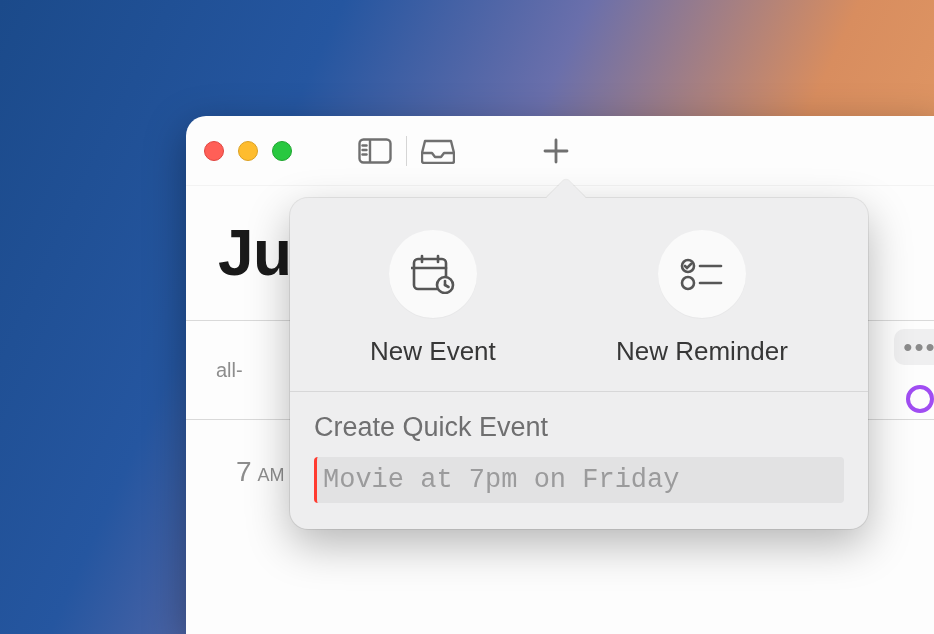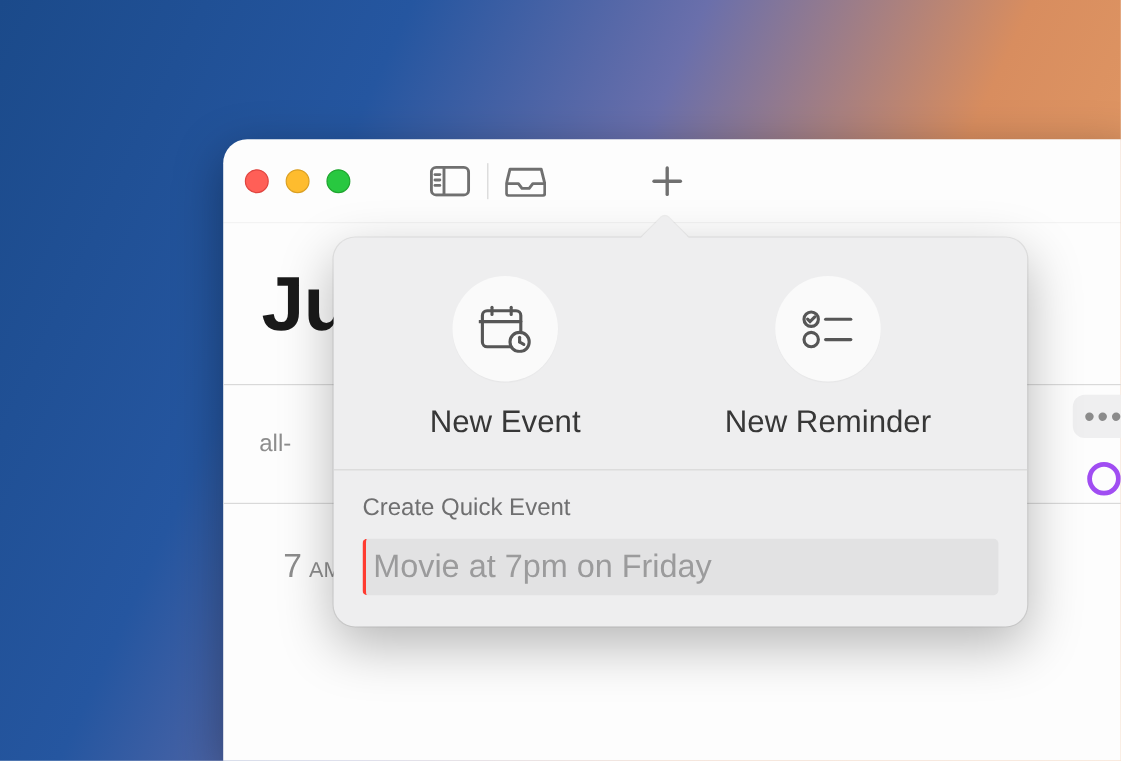--- a/index.html
+++ b/index.html
@@ -89,21 +89,21 @@
     .ring-icon { width: 28px; height: 28px; border: 4.5px solid #a04df2; border-radius: 50%; }
 
     .time-grid { padding: 36px 0 0 0; }
     .time-row { display: flex; align-items: baseline; gap: 6px; padding-left: 50px; }
     .time-num { font-size: 28px; color: #8d8d8d; font-weight: 400; }
     .time-ampm { font-size: 18px; color: #8d8d8d; font-weight: 500; }
 
     
     .popover {
       position: absolute;
-      left: 92px;
+      left: 104px;
       top: 82px;
       width: 578px;
       background: #eeeeef;
       border-radius: 18px;
       box-shadow: 0 0 0 1px rgba(0,0,0,0.08), 0 16px 44px rgba(0,0,0,0.28);
     }
     .popover::before {
       content: "";
       position: absolute;
       top: -14px; left: 262px;
@@ -130,30 +130,30 @@
     .type-circle {
       width: 88px; height: 88px; border-radius: 50%;
       background: #fafafa;
       display: flex; align-items: center; justify-content: center;
       color: #5a5a5a;
       box-shadow: 0 1px 1px rgba(0,0,0,0.03);
     }
     .type-label { font-size: 26px; color: #373737; font-weight: 400; }
 
     .popover-bottom { padding: 20px 24px 26px 24px; }
-    .quick-title { font-size: 20px; color: #6f6f70; margin-bottom: 14px; font-weight: 400; }
+    .quick-title { font-size: 27px; color: #6f6f70; margin-bottom: 14px; font-weight: 400; }
     .quick-input {
       width: 100%;
       background: #e2e2e3;
       border: none;
       border-radius: 4px;
       padding: 8px 8px 8px 6px;
       font-size: 27px;
       color: #b91c1c;
-      font-family: Liberation Sans, sans-serif;
+      font-family: Liberation Mono, monospace;
       border-left: 3px solid #ff3b30;
       outline: none;
     }
     .quick-input::placeholder { color: #9b9b9c; }
 
     svg { display: block; }
   </style>
 </head>
 <body>
 

